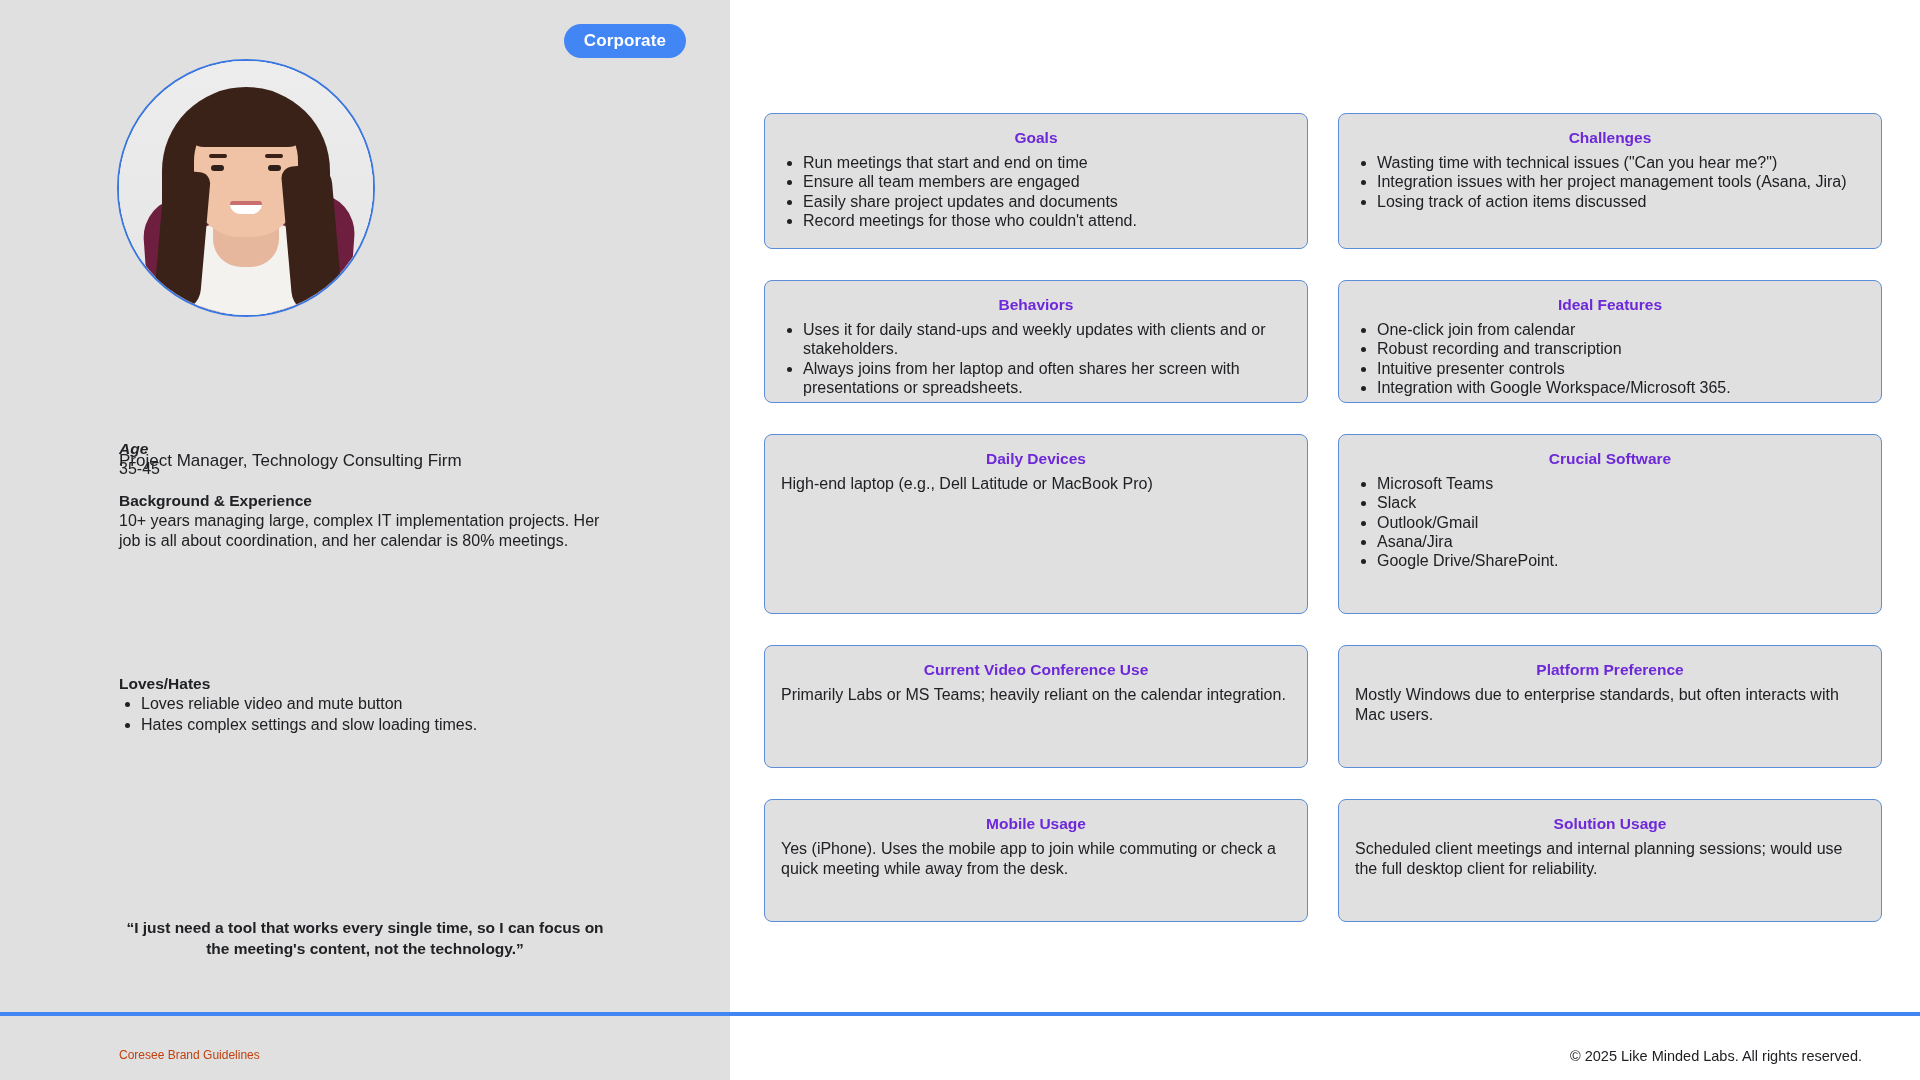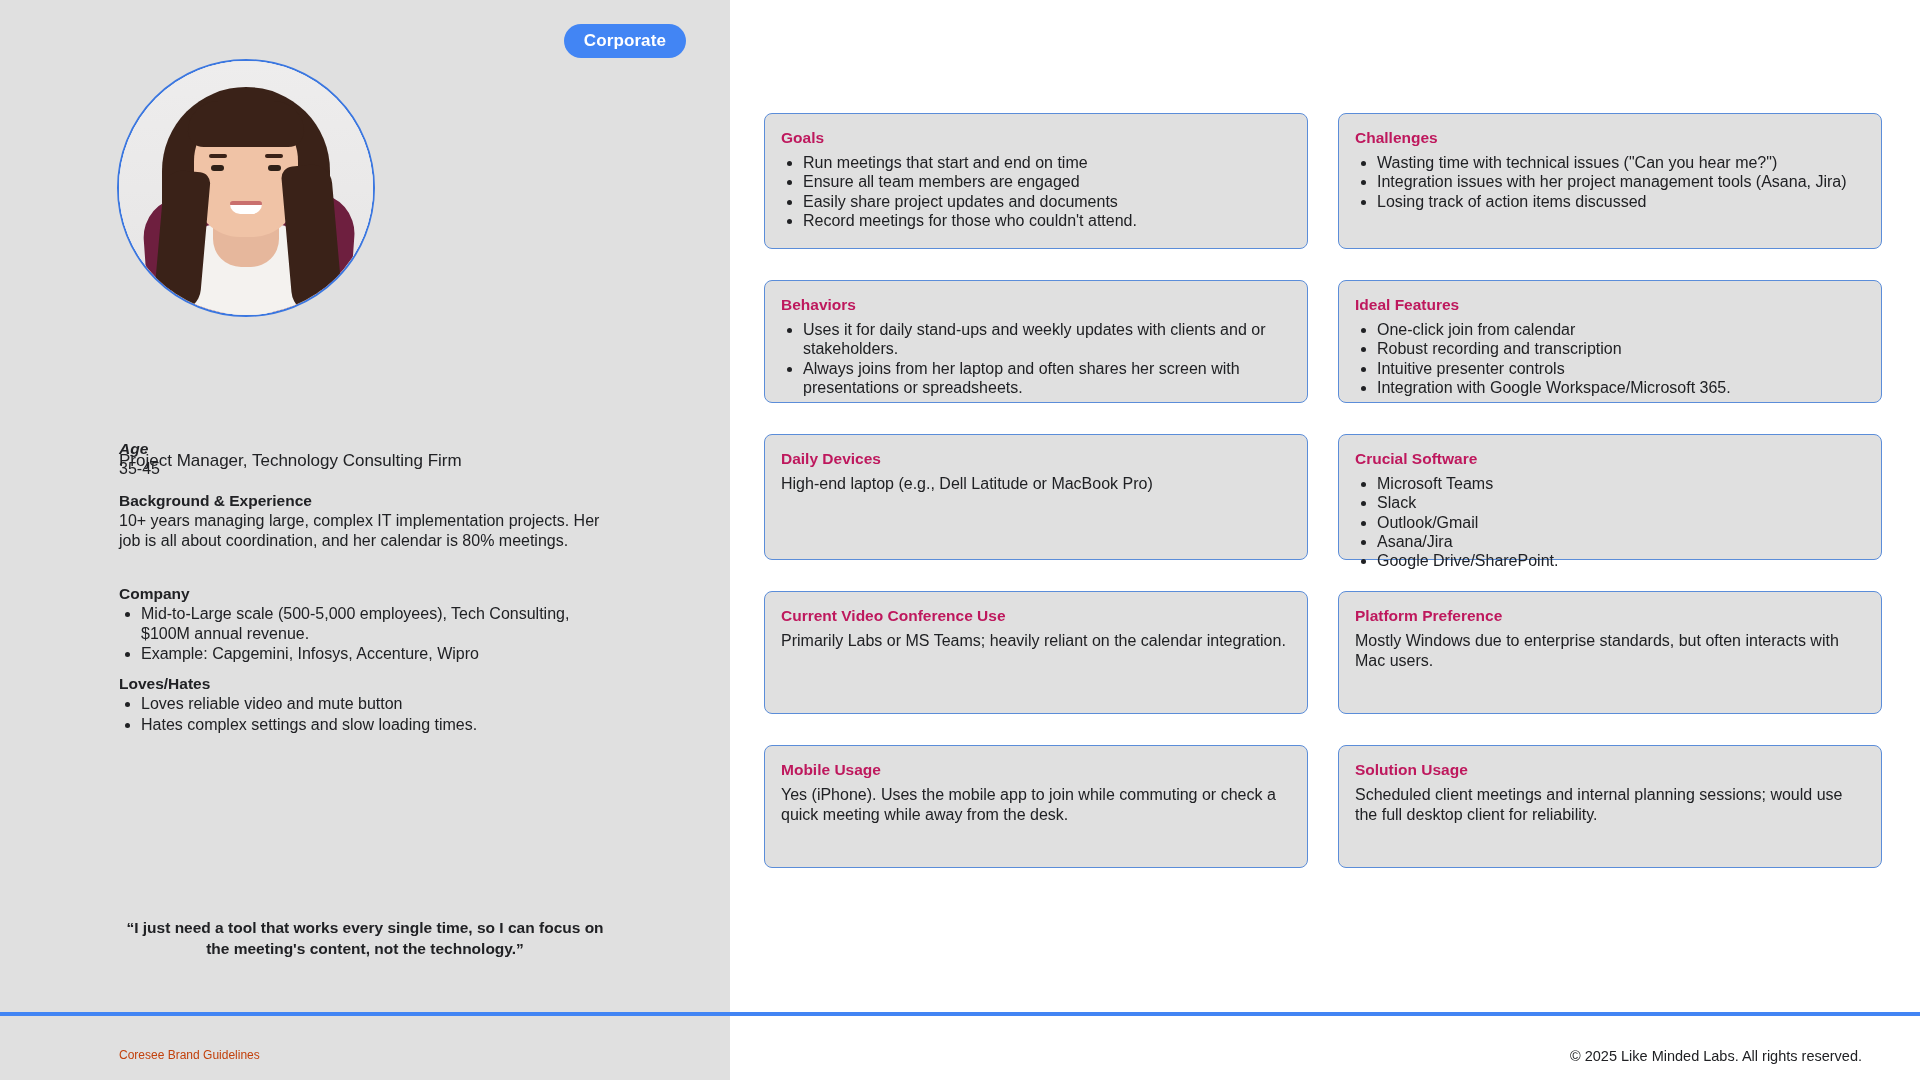--- a/index.html
+++ b/index.html
@@ -82,23 +82,23 @@
   }
   .card {
     background: #e0e0e0;
     border: 1px solid #5b8dd9;
     border-radius: 8px;
     padding: 15px 16px 14px 16px;
     min-height: 0;
   }
   .card.h-tall { height: 136px; }
   .card.h-mid  { height: 123px; }
-  .card.h-dev  { height: 126px; }
+  .card.h-dev  { height: 180px; }
   .card.h-std  { height: 123px; }
-  .card h3 { font-size: 15.5px; font-weight: 700; color: #be185d; margin-bottom: 6px; }
+  .card h3 { font-size: 15.5px; font-weight: 700; color: #6d28d9; margin-bottom: 6px; text-align: center; }
   .card ul { margin: 0; padding-left: 22px; }
   .card li { font-size: 16px; line-height: 1.21; color: #202124; }
   .card p { font-size: 16px; line-height: 1.25; color: #202124; }
 
   
   .footer-rule { position: absolute; left: 0; top: 1012px; width: 1920px; height: 4px; background: #4285f4; }
   .footer-left-bg { position: absolute; left: 0; top: 1016px; width: 730px; height: 64px; background: #e0e0e0; }
   .footer-left-text { position: absolute; left: 119px; top: 1048px; font-size: 12px; color: #c2410c; }
   .footer-right-text { position: absolute; right: 58px; top: 1048px; font-size: 14.5px; color: #202124; }
 </style>
@@ -136,27 +136,20 @@
     <div class="block" id="block-age">
       <h4 class="ital">Age</h4>
       <p>35-45</p>
     </div>
 
     <div class="block" id="block-background">
       <h4>Background &amp; Experience</h4>
       <p>10+ years managing large, complex IT implementation projects. Her job is all about coordination, and her calendar is 80% meetings.</p>
     </div>
 
-    <div class="block" id="block-company">
-      <h4>Company</h4>
-      <ul>
-        <li>Mid-to-Large scale (500-5,000 employees), Tech Consulting, $100M annual revenue.</li>
-        <li>Example: Capgemini, Infosys, Accenture, Wipro</li>
-      </ul>
-    </div>
 
     <div class="block" id="block-loveshates">
       <h4>Loves/Hates</h4>
       <ul>
         <li>Loves reliable video and mute button</li>
         <li>Hates complex settings and slow loading times.</li>
       </ul>
     </div>
 
     <div class="quote">“I just need a tool that works every single time, so I can focus on the meeting's content, not the technology.”</div>

